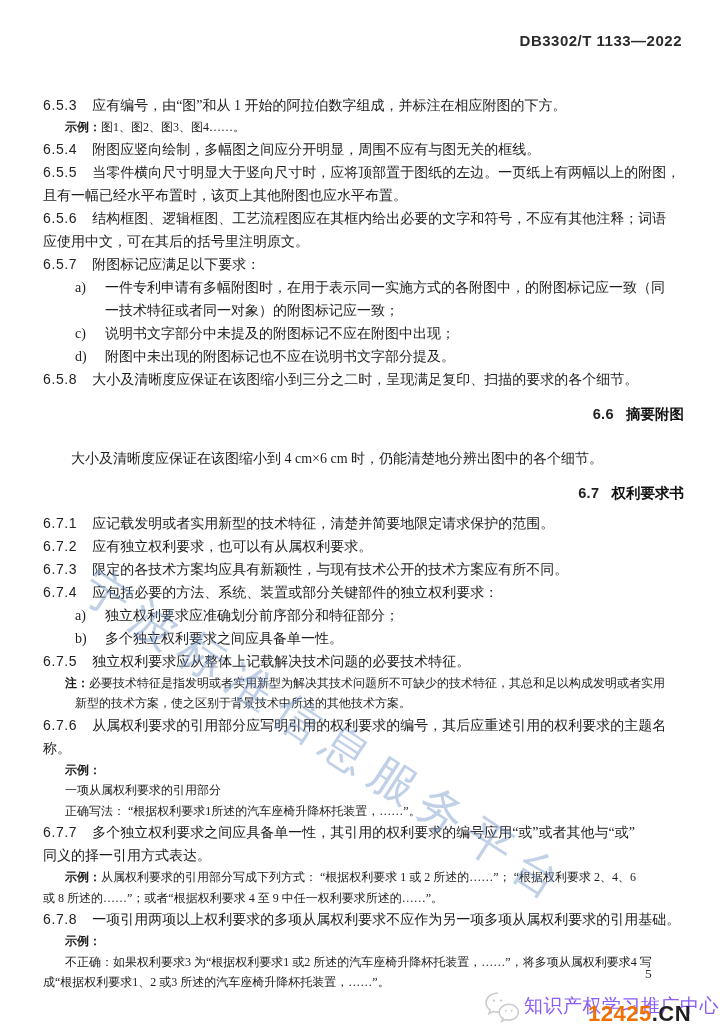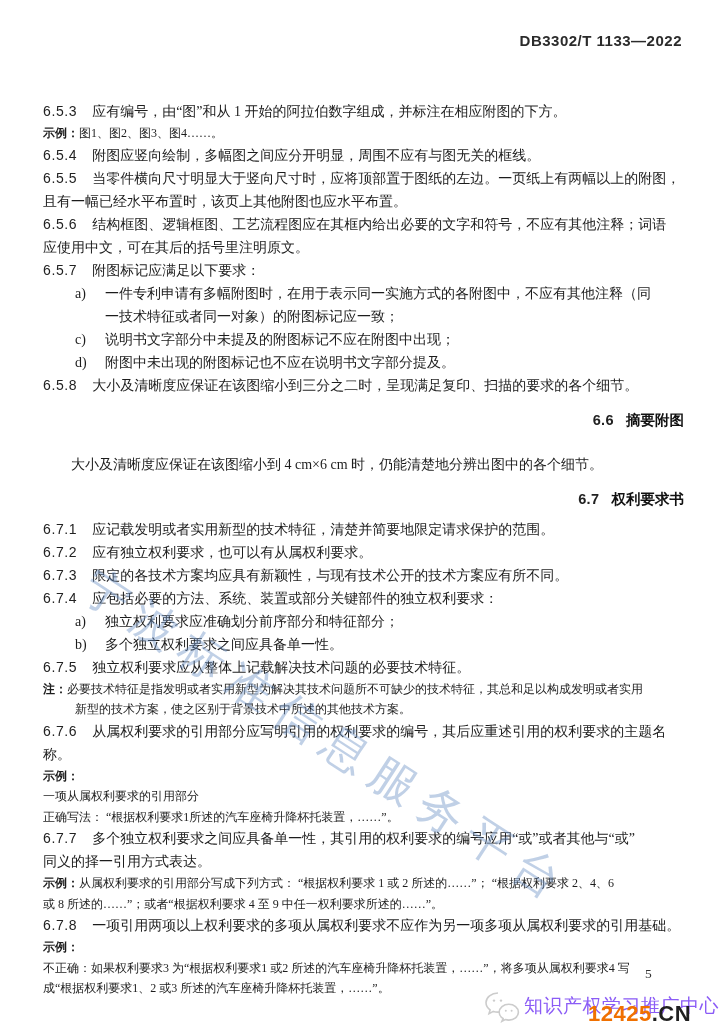--- a/index.html
+++ b/index.html
@@ -10,36 +10,36 @@
     overflow:hidden;
     font-family:"Liberation Serif", serif;
     color:#1c1c1c;
   }
   #header{
     position:absolute;top:32px;right:38px;
     font-family:"Liberation Sans", sans-serif;
     font-weight:bold;font-size:15px;letter-spacing:0.5px;color:#2b2b2b;
   }
   #body{
-    position:absolute;top:100px;left:43px;right:36px;
+    position:absolute;top:94px;left:43px;right:36px;
   }
   .line{white-space:nowrap;}
   .reg{font-size:14px;line-height:23px;}
   .sm{font-size:12px;line-height:20.5px;}
   .num{
     font-family:"Liberation Sans", sans-serif;
     letter-spacing:0.6px;margin-right:15px;color:#222;
   }
   .h{
     font-family:"Liberation Sans", sans-serif;
     font-weight:bold;font-size:14.5px;line-height:24px;
     margin-top:11px;margin-bottom:7px;color:#111;text-align:right;
   }
   .h .num{margin-right:12px;letter-spacing:0.4px;}
-  .ind{}
+  .ind{margin-left:22px;}
   .noteind{margin-left:32px;}
   .item{margin-left:32px;}
   .item .marker{display:inline-block;width:30px;}
   .itemcont{margin-left:62px;}
   .para-ind{text-indent:28px;margin-top:21px;margin-bottom:7px;}
   .lbl{font-weight:bold;}
   #diag-watermark{
     position:absolute;left:104px;top:556px;
     transform:rotate(33deg);transform-origin:left top;
     font-size:46px;letter-spacing:11px;white-space:nowrap;
@@ -86,21 +86,21 @@
     <div class="line reg"><span class="num">6.5.4</span><span>附图应竖向绘制，多幅图之间应分开明显，周围不应有与图无关的框线。</span></div>
 
     <div class="line reg"><span class="num">6.5.5</span><span>当零件横向尺寸明显大于竖向尺寸时，应将顶部置于图纸的左边。一页纸上有两幅以上的附图，</span></div>
     <div class="line reg">且有一幅已经水平布置时，该页上其他附图也应水平布置。</div>
 
     <div class="line reg"><span class="num">6.5.6</span><span>结构框图、逻辑框图、工艺流程图应在其框内给出必要的文字和符号，不应有其他注释；词语</span></div>
     <div class="line reg">应使用中文，可在其后的括号里注明原文。</div>
 
     <div class="line reg"><span class="num">6.5.7</span><span>附图标记应满足以下要求：</span></div>
 
-    <div class="line reg item"><span class="marker">a)</span><span>一件专利申请有多幅附图时，在用于表示同一实施方式的各附图中，不应有其他注释（同</span></div>
+    <div class="line reg item"><span class="marker">a)</span><span>一件专利申请有多幅附图时，在用于表示同一实施方式的各附图中，的附图标记应一致（同</span></div>
     <div class="line reg itemcont">一技术特征或者同一对象）的附图标记应一致；</div>
     <div class="line reg item"><span class="marker">c)</span><span>说明书文字部分中未提及的附图标记不应在附图中出现；</span></div>
     <div class="line reg item"><span class="marker">d)</span><span>附图中未出现的附图标记也不应在说明书文字部分提及。</span></div>
 
     <div class="line reg"><span class="num">6.5.8</span><span>大小及清晰度应保证在该图缩小到三分之二时，呈现满足复印、扫描的要求的各个细节。</span></div>
 
     <div class="line h"><span class="num">6.6</span><span>摘要附图</span></div>
 
     <div class="line reg para-ind">大小及清晰度应保证在该图缩小到 4 cm×6 cm 时，仍能清楚地分辨出图中的各个细节。</div>
 

